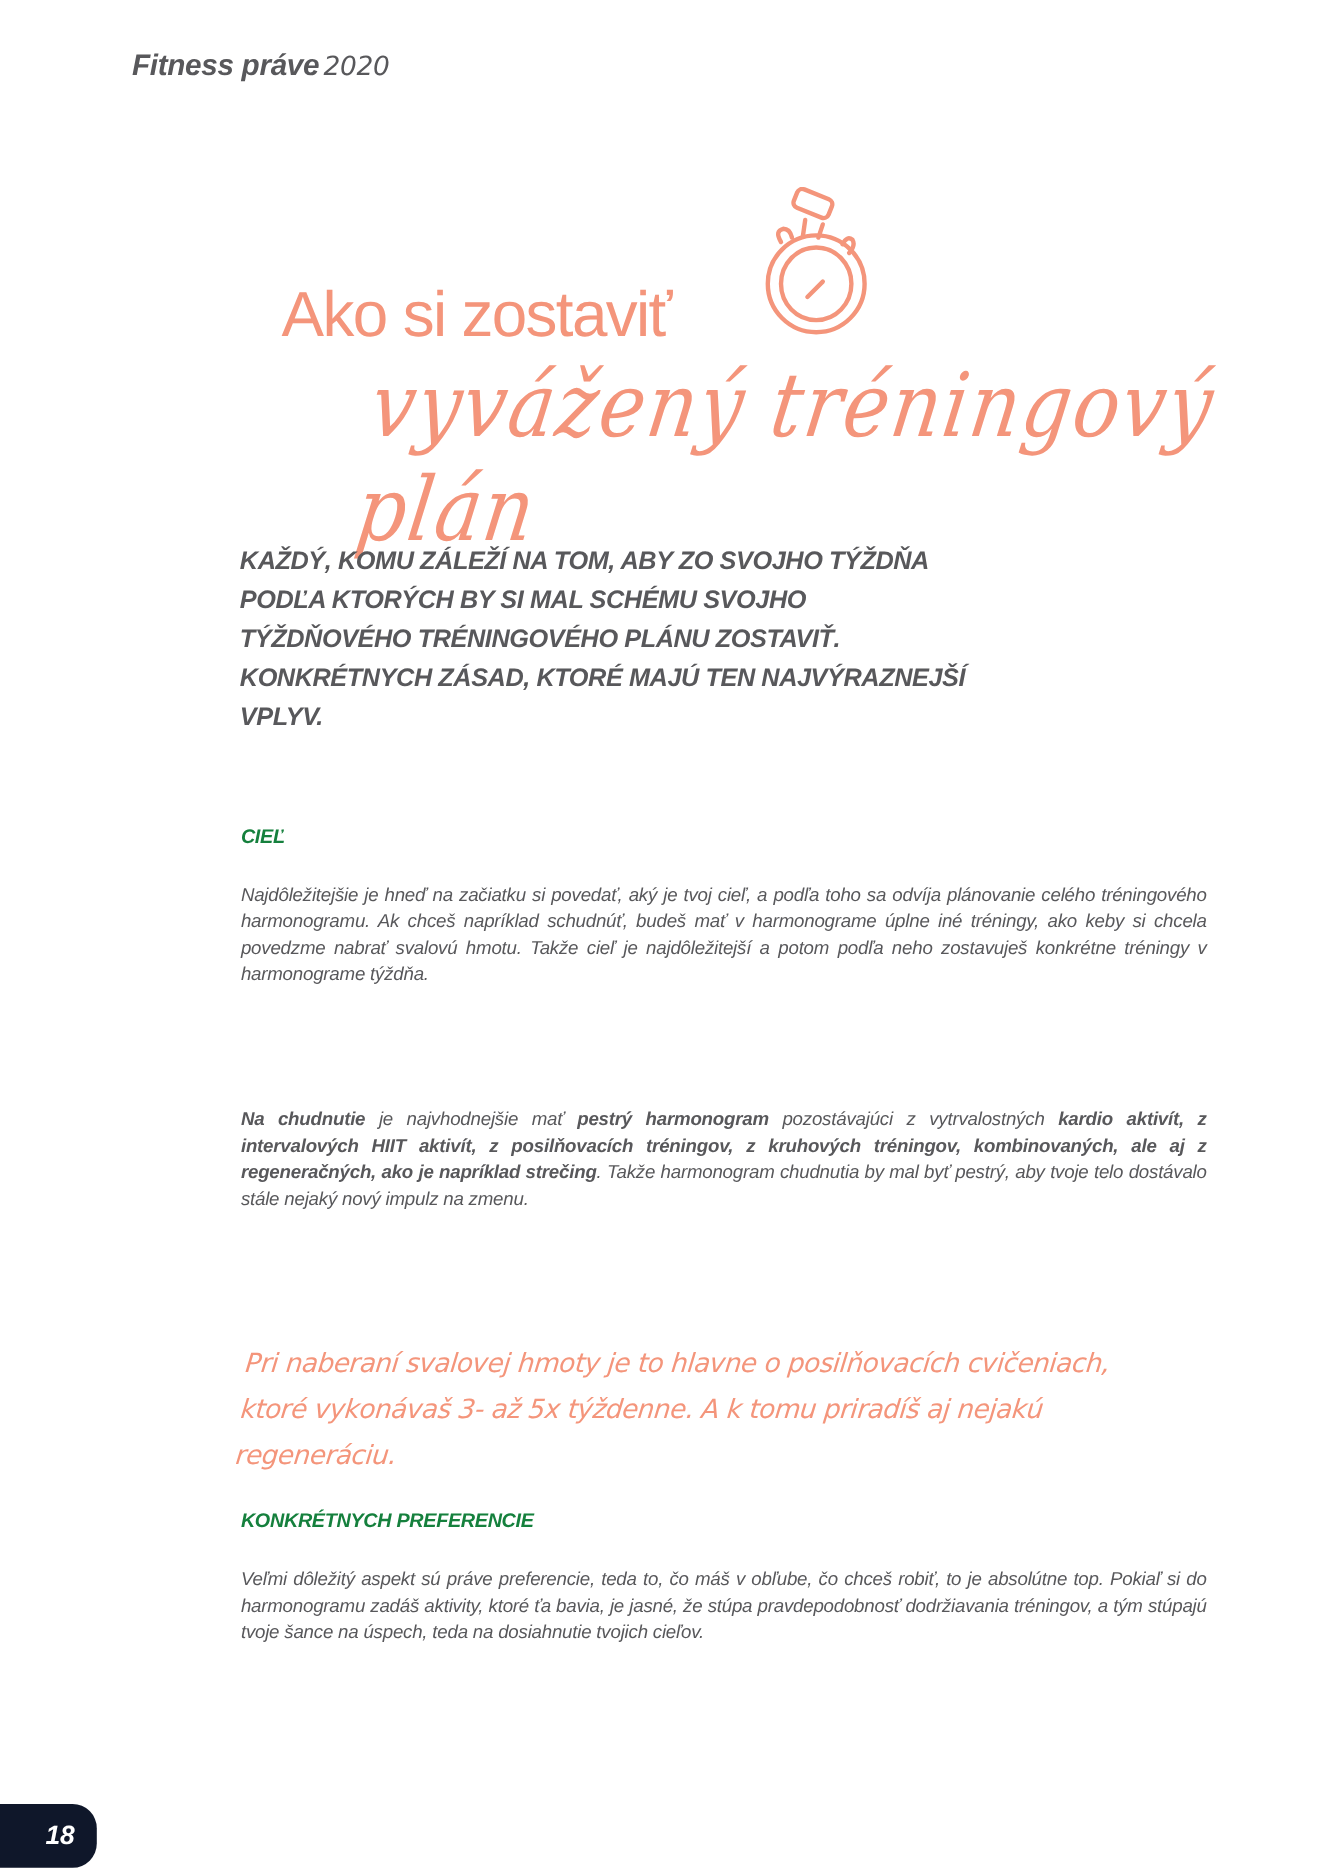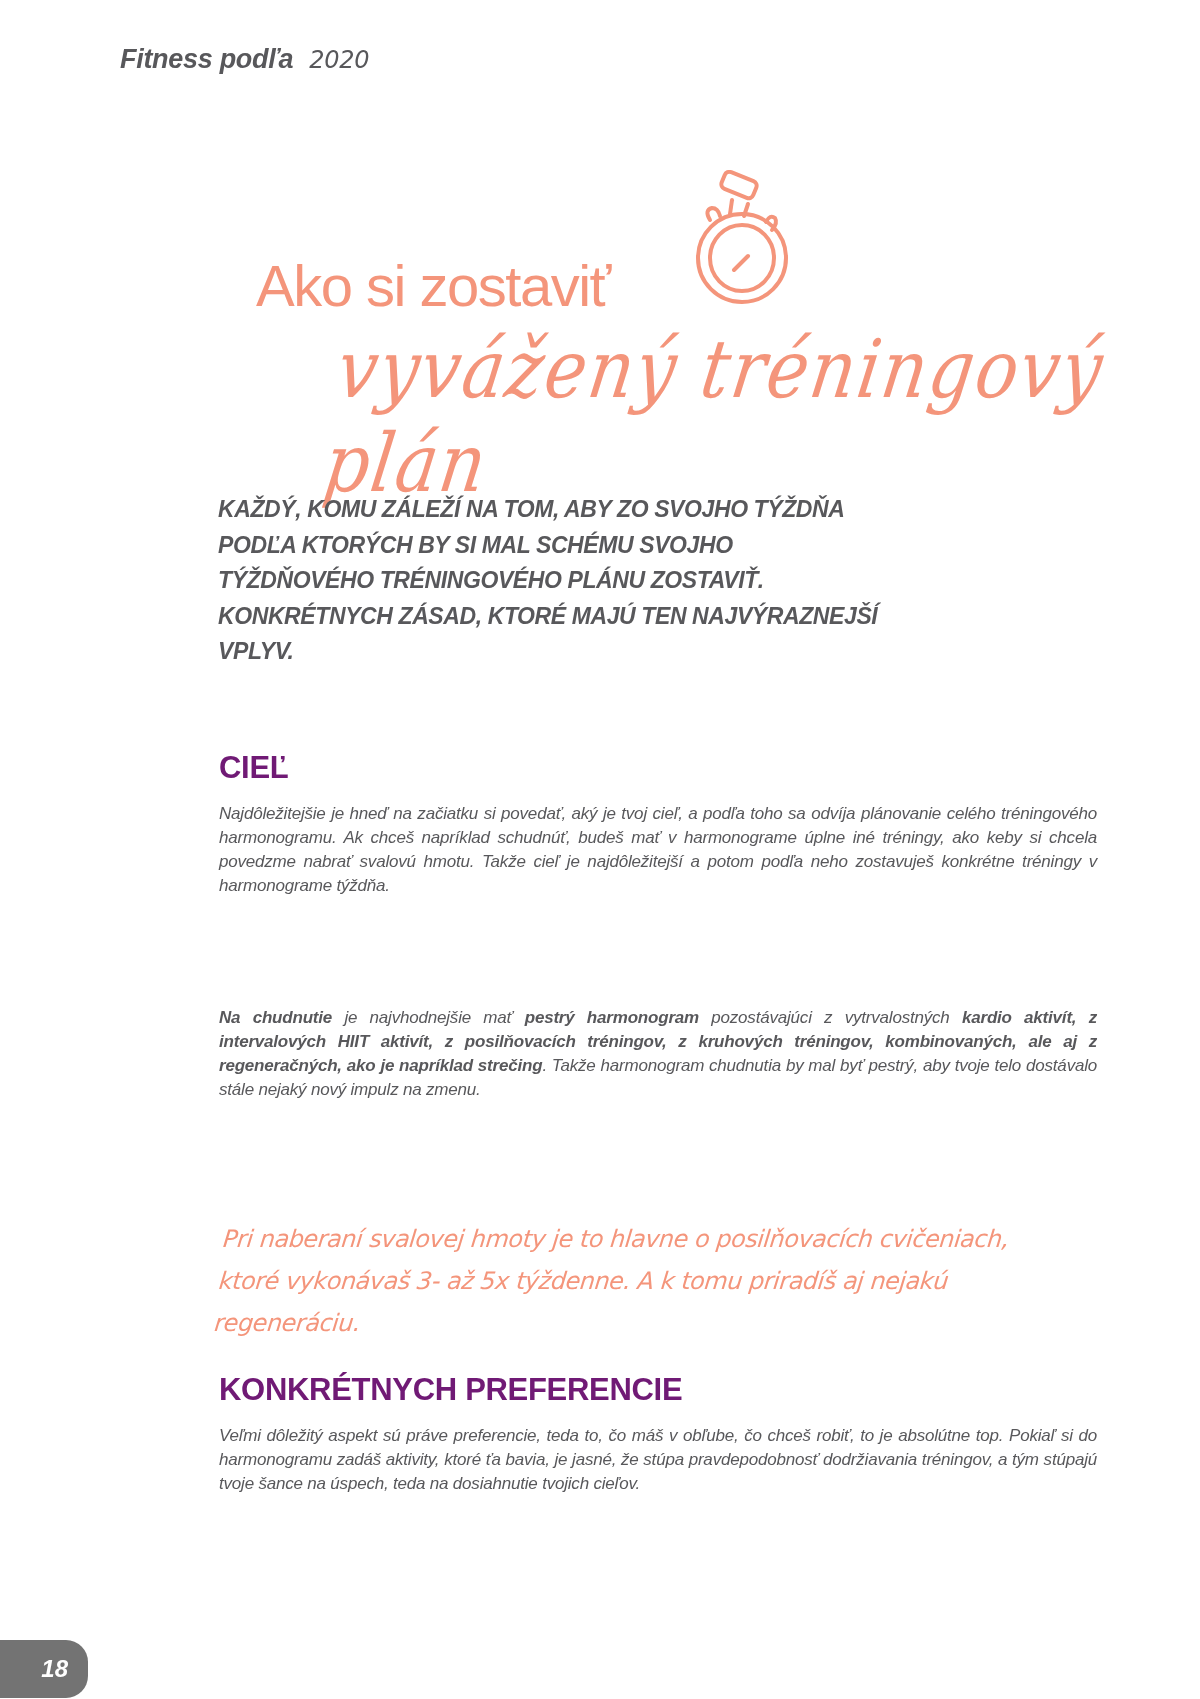--- a/index.html
+++ b/index.html
@@ -1,47 +1,47 @@
 <!DOCTYPE html>
 <html><head>
 <meta charset="utf-8">
 <style>
   html, body { margin: 0; padding: 0; background: #ffffff; }
   body { width: 1200px; height: 1699px; position: relative; overflow: hidden;
          font-family: "Liberation Sans", sans-serif; color: #58585b; }
   .header { position: absolute; left: 120px; top: 44px; font-size: 27px; font-weight: bold;
             font-style: italic; color: #58585b; letter-spacing: -0.3px; }
-  .header .year { font-weight: normal; font-family: "DejaVu Sans", sans-serif; font-size: 24px; margin-left: 16px; }
+  .header .year { font-weight: normal; font-family: "DejaVu Sans", sans-serif; font-size: 24px; margin-left: 4px; }
   .title-main { position: absolute; left: 218px; top: 252px; font-size: 58px; font-weight: normal;
                 color: #f4957b; letter-spacing: -1.5px; margin-left: 38px; }
   .title-script { position: absolute; left: 345px; top: 322px; font-size: 70px; font-style: italic;
                   font-family: "DejaVu Serif", serif; color: #f4957b; letter-spacing: 2px;
                   transform: skewX(-8deg) scaleY(1.15); transform-origin: left top; }
   .stopwatch { position: absolute; left: 688px; top: 170px; width: 110px; height: 135px; }
   .intro { position: absolute; left: 218px; top: 492px; width: 720px; font-size: 23px;
            font-weight: bold; font-style: italic; line-height: 35.5px; color: #58585b;
            text-transform: uppercase; letter-spacing: -0.4px; }
-  .section-title { position: absolute; left: 219px; font-size: 31px; font-weight: bold;
-                   color: #701a75; letter-spacing: -0.3px; }
+  .section-title { position: absolute; left: 219px; font-size: 18px; font-weight: bold;
+                   font-style: italic; color: #15803d; letter-spacing: -0.3px; }
   .para { position: absolute; left: 219px; width: 878px; font-size: 17px; font-style: italic;
           line-height: 24px; color: #58585b; text-align: justify; letter-spacing: -0.2px; }
   .para b { font-weight: bold; }
   .quote { position: absolute; left: 219px; top: 1218px; width: 860px; font-size: 24px;
            font-style: italic; font-family: "DejaVu Sans", sans-serif; color: #f4957b;
            line-height: 42px; transform: skewX(-6deg); letter-spacing: -0.5px; }
   .page-num { position: absolute; left: 0; top: 1640px; width: 88px; height: 58px;
-              background: #737373; border-radius: 0 22px 22px 0; color: #ffffff; font-weight: bold;
+              background: #0f172a; border-radius: 0 22px 22px 0; color: #ffffff; font-weight: bold;
               font-style: italic; font-size: 24px; display: flex; align-items: center;
               justify-content: flex-end; padding-right: 20px; box-sizing: border-box; }
 </style>
 </head>
 <body>
 
 <div class="header">
-  <span>Fitness podľa</span><span class="year">2020</span>
+  <span>Fitness práve</span><span class="year">2020</span>
 </div>
 
 <svg class="stopwatch" viewBox="0 0 110 135" fill="none" stroke="#f4957b" stroke-width="4" stroke-linecap="round">
   <rect x="34" y="6" width="34" height="18" rx="5" transform="rotate(22 51 15)"></rect>
   <line x1="44" y1="30" x2="42" y2="44"></line>
   <line x1="60" y1="34" x2="56" y2="46"></line>
   <path d="M22 50 q-6 -10 2 -12 q6 0 8 8"></path>
   <path d="M78 52 q4 -8 9 -4 q3 5 -3 12"></path>
   <ellipse cx="54" cy="88" rx="44" ry="44"></ellipse>
   <ellipse cx="54" cy="88" rx="32" ry="33"></ellipse>

